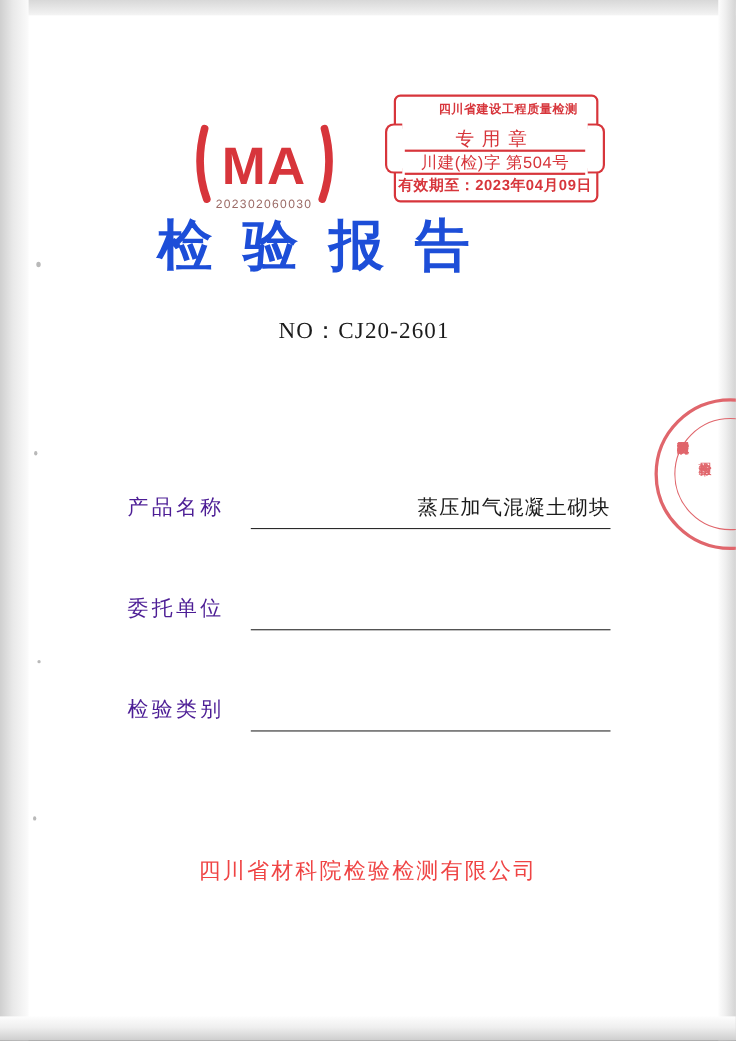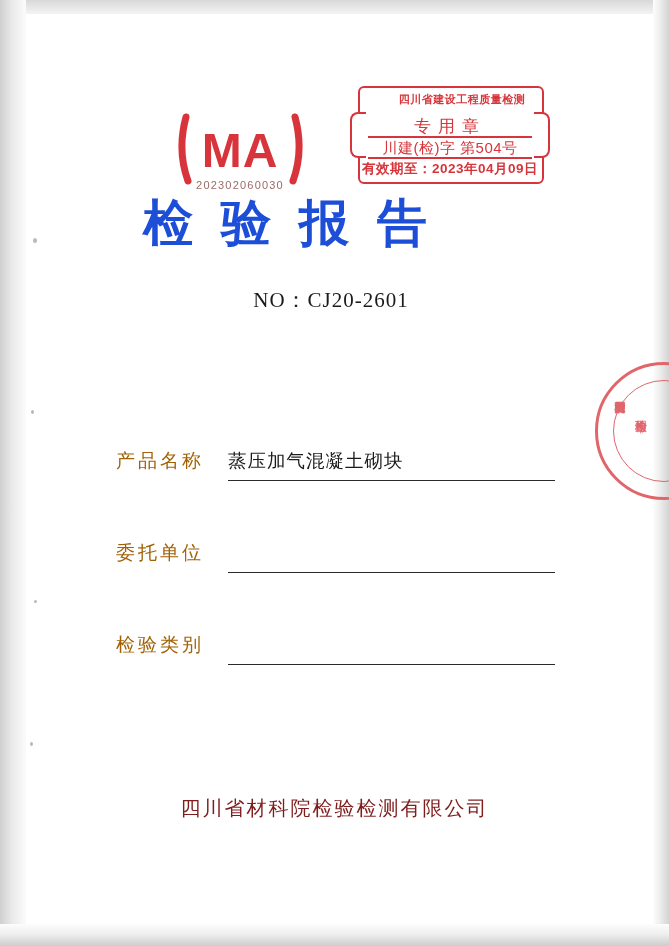--- a/index.html
+++ b/index.html
@@ -184,54 +184,53 @@
   .field-row {
     position: relative;
     height: 92px;
   }
   .field-label {
     position: absolute;
     left: 116px;
     top: 10px;
     font-size: 19px;
     letter-spacing: 3px;
-    color: #a16207;
+    color: #4c1d95;
     white-space: nowrap;
   }
   .field-line {
     position: absolute;
     left: 228px;
     top: 42px;
     width: 327px;
     height: 1.4px;
     background: #2a2a2a;
   }
   .field-value {
     position: absolute;
     left: 228px;
     top: 10px;
     width: 327px;
-    text-align: left;
+    text-align: right;
     font-size: 18.5px;
     letter-spacing: 1px;
     color: #1b1b1b;
     white-space: nowrap;
   }
 
   
   .issuer {
     position: absolute;
     left: 0;
     top: 778px;
     width: 669px;
     text-align: center;
     font-size: 20px;
     letter-spacing: 2px;
-    color: #7f1d1d;
-    margin-top: 17px;
+    color: #ef4444;
   }
 </style>
 </head>
 <body>
 
 <div class="page">
 
   <div class="scan-top-edge"></div>
   <div class="scan-left-edge"></div>
   <div class="scan-right-edge"></div>

